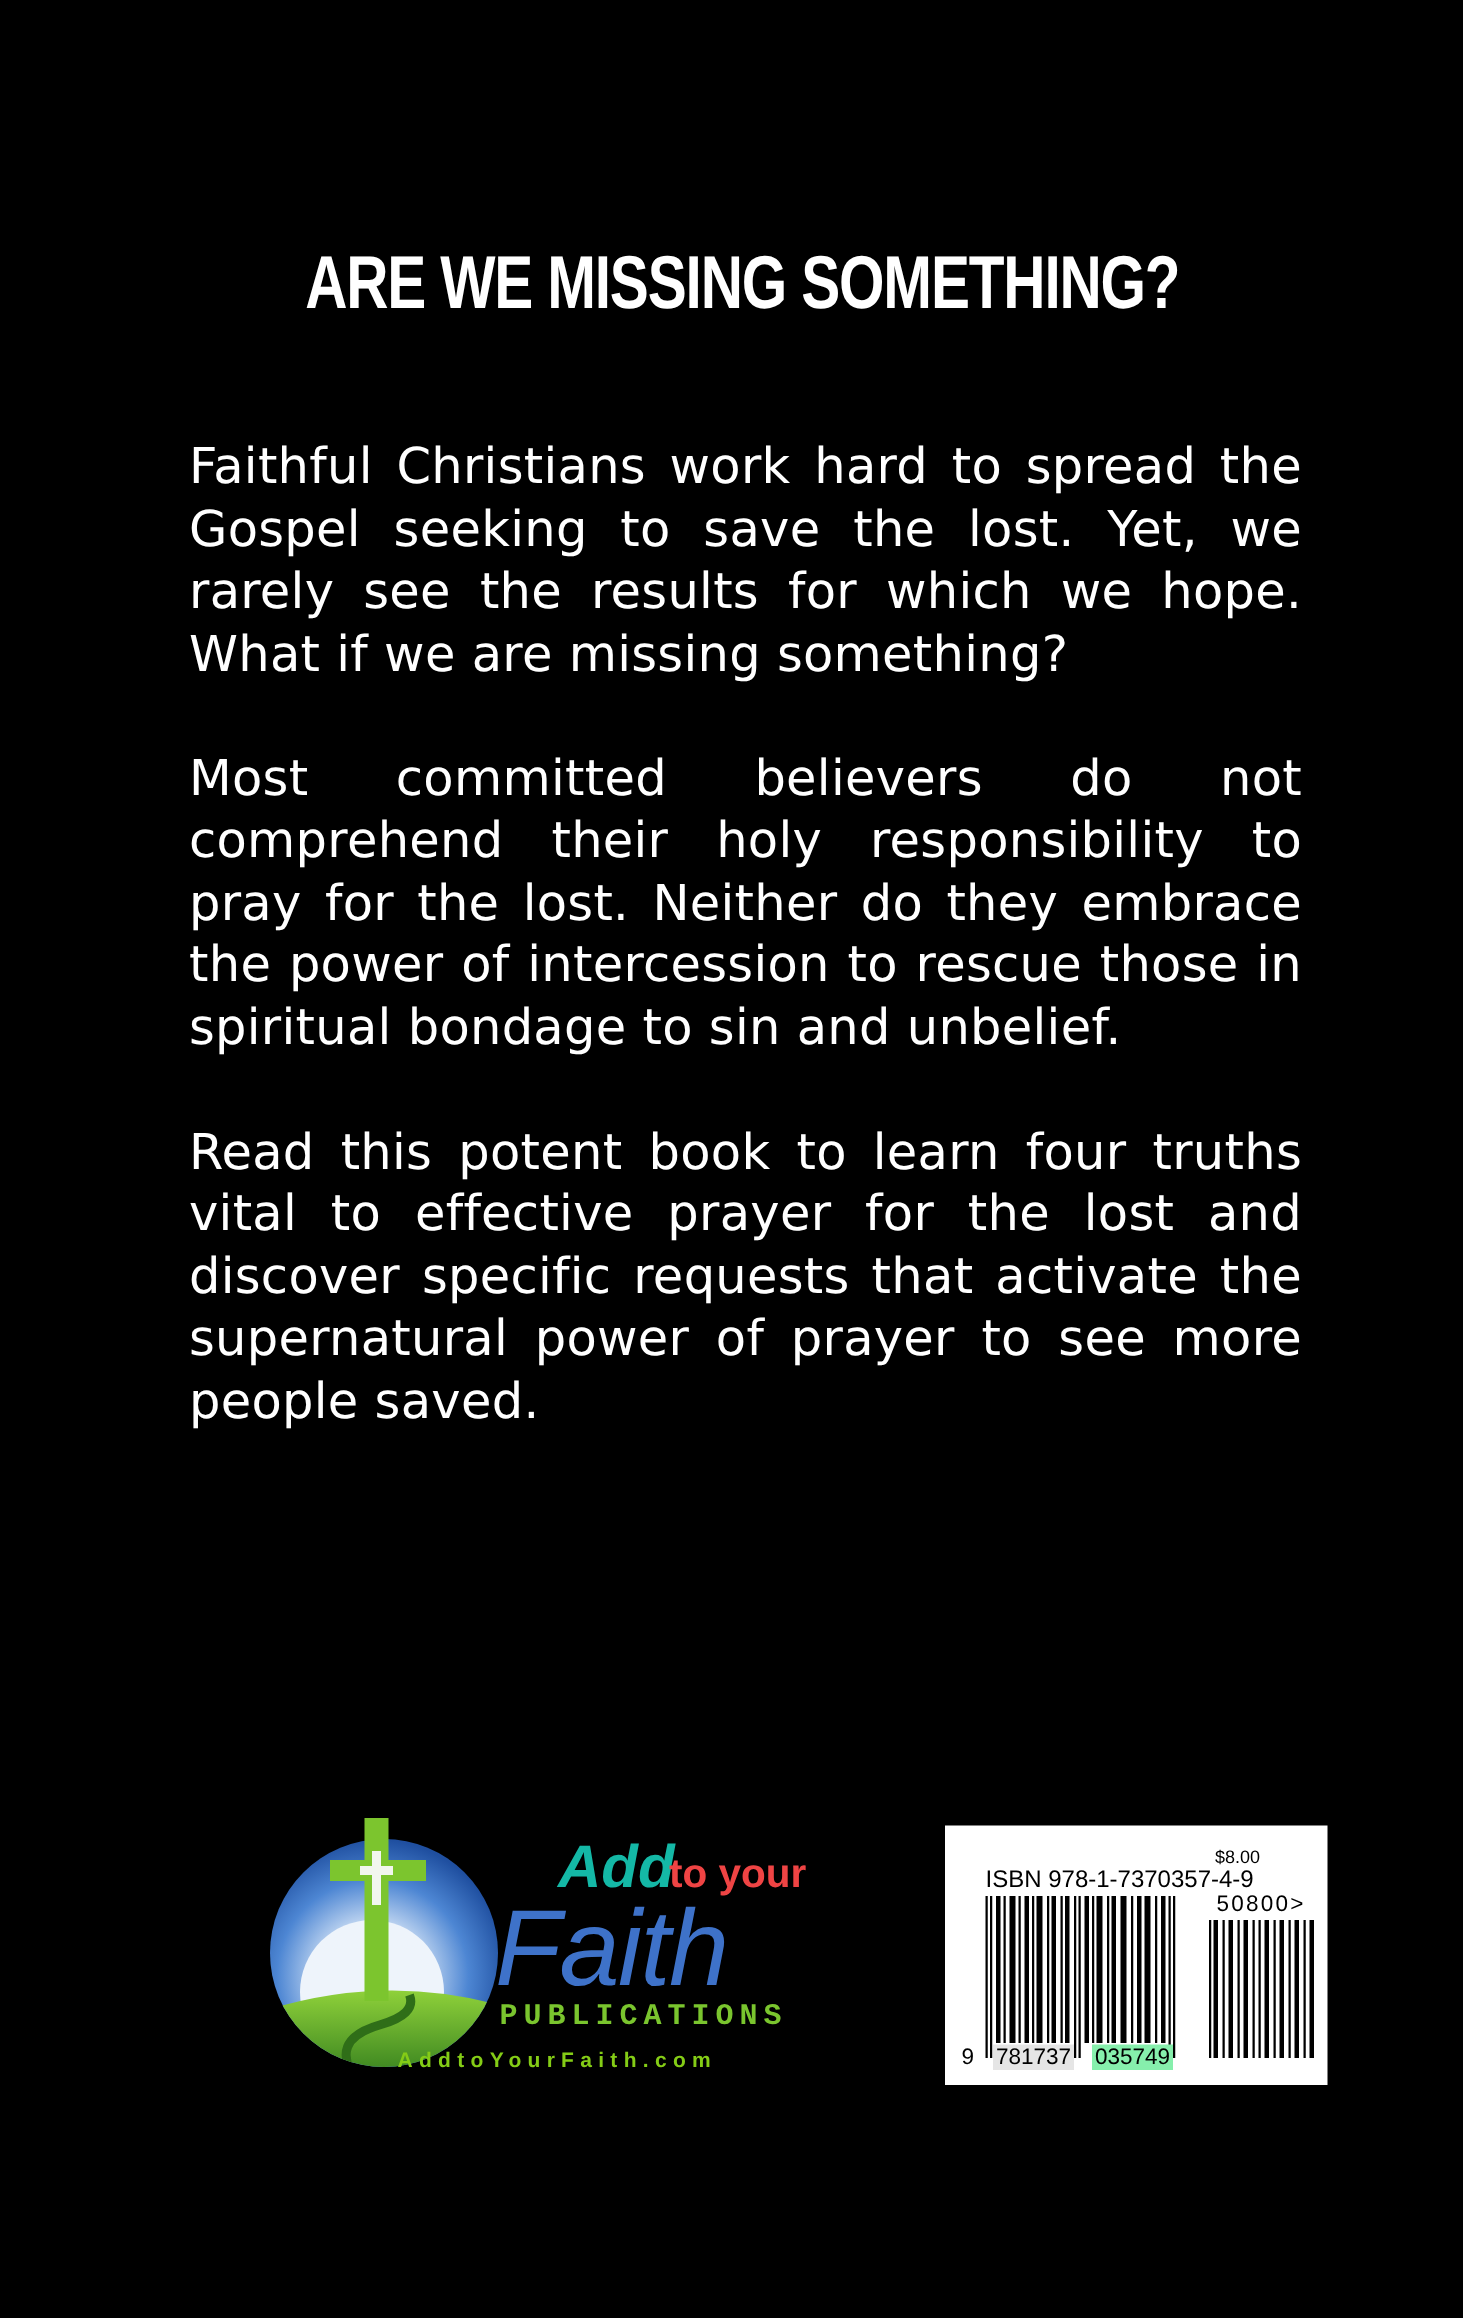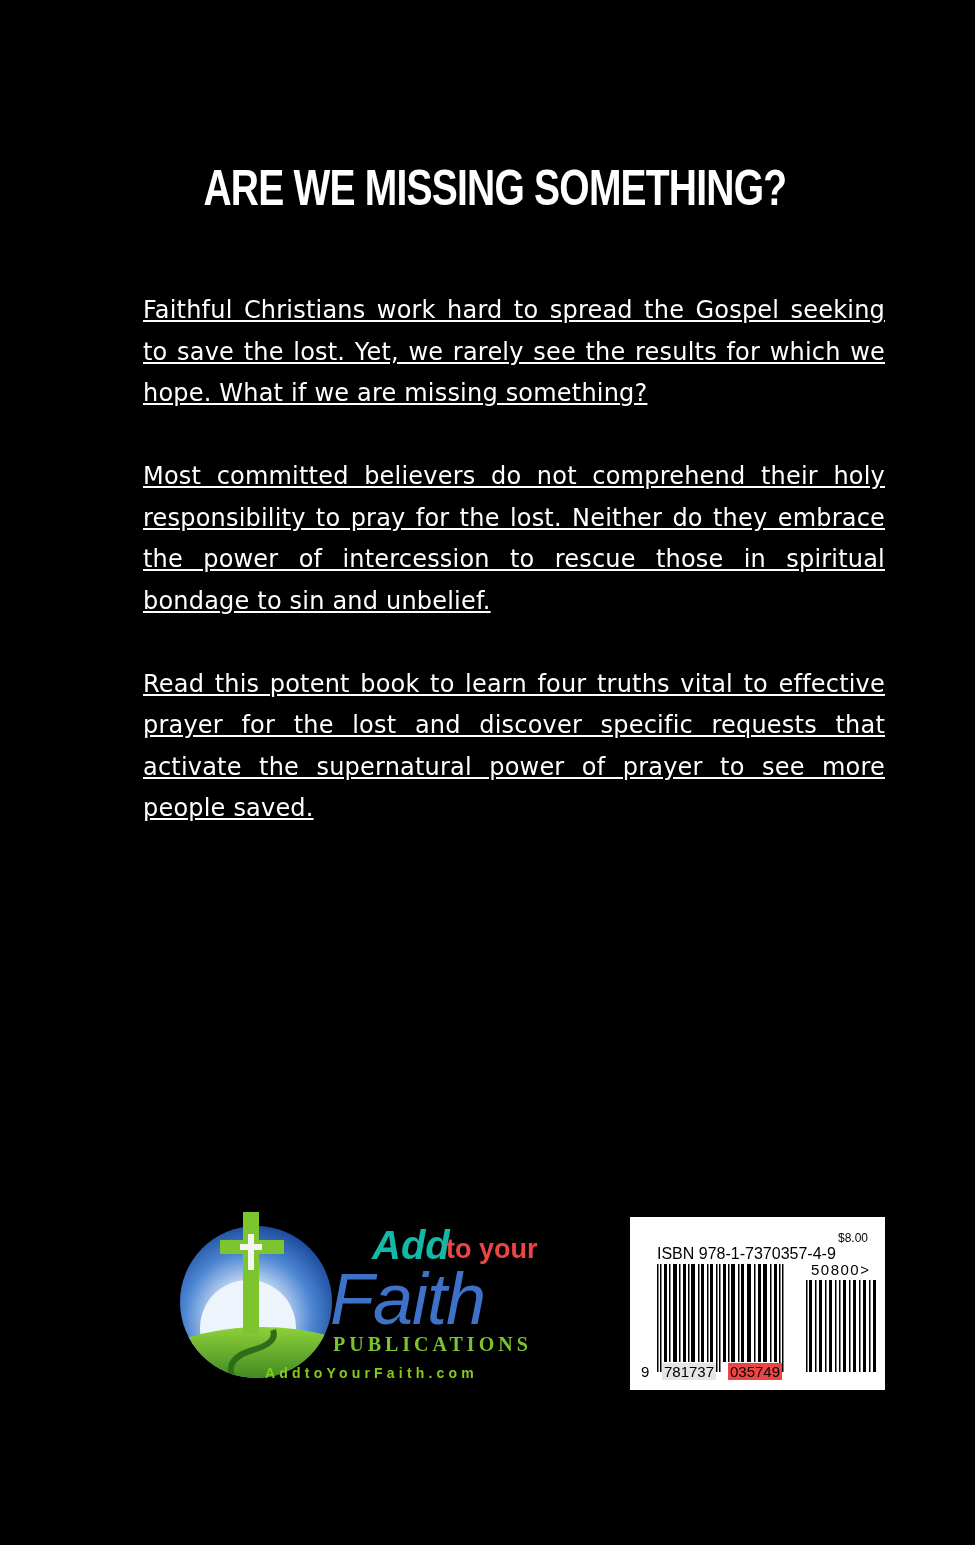--- a/index.html
+++ b/index.html
@@ -4,40 +4,40 @@
 <style>
   html, body { margin: 0; padding: 0; background: #000; }
   body { width: 975px; height: 1545px; position: relative; overflow: hidden; font-family: "DejaVu Sans", sans-serif; color: #fff; }
   .title {
     position: absolute; left: 0; width: 975px; top: 158px; text-align: center;
     font-family: "Liberation Sans", sans-serif; font-weight: bold; font-size: 50px;
     letter-spacing: -1px; transform: scaleX(0.78); transform-origin: 521px 0;
     line-height: 60px; color: #fff;
   }
   .body-text {
-    position: absolute; left: 143px; width: 742px; top: 290px;
-    font-family: "DejaVu Sans", sans-serif; font-weight: normal; font-size: 24px; line-height: 41.5px;
-    text-align: justify; color: #fff; letter-spacing: 0.2px; text-decoration: underline;
+    position: absolute; left: 126px; width: 742px; top: 290px;
+    font-family: "DejaVu Sans", sans-serif; font-weight: normal; font-size: 33px; line-height: 41.5px;
+    text-align: justify; color: #fff; letter-spacing: 0.2px;
   }
   .body-text p { margin: 0 0 41.5px 0; }
   .logo { position: absolute; left: 178px; top: 1210px; width: 380px; height: 180px; }
   .logo-text-add { position: absolute; left: 372px; top: 1223px; font-family: "Liberation Sans", sans-serif; font-weight: bold; font-style: italic; font-size: 40px; color: #14b8a6; }
   .logo-text-toyour { position: absolute; left: 446px; top: 1234px; font-family: "Liberation Sans", sans-serif; font-weight: bold; font-size: 27px; color: #ef4444; }
   .logo-text-faith { position: absolute; left: 330px; top: 1258px; font-family: "Liberation Sans", sans-serif; font-weight: normal; font-style: italic; font-size: 72px; color: #3e72c9; letter-spacing: -1px; }
-  .logo-text-pub { position: absolute; left: 333px; top: 1333px; font-family: Liberation Serif, serif; font-weight: bold; font-size: 20px; color: #7ac52e; letter-spacing: 4px; }
+  .logo-text-pub { position: absolute; left: 333px; top: 1333px; font-family: Liberation Mono, monospace; font-weight: bold; font-size: 20px; color: #7ac52e; letter-spacing: 4px; }
   .logo-text-url { position: absolute; left: 265px; top: 1365px; font-family: "Liberation Sans", sans-serif; font-weight: bold; font-size: 14px; color: #84cc16; letter-spacing: 4.2px; }
   .barcode-box { position: absolute; left: 630px; top: 1217px; width: 255px; height: 173px; background: #fff; color: #000; font-family: "Liberation Sans", sans-serif; }
-  .bc-price { position: absolute; left: 208px; top: 14px; font-size: 12px; }
+  .bc-price { position: absolute; left: 180px; top: 14px; font-size: 12px; }
   .bc-isbn { position: absolute; left: 27px; top: 28px; font-size: 16px; }
   .bc-addon-num { position: absolute; left: 181px; top: 44px; font-size: 15px; letter-spacing: 1.5px; }
   .bc-bars { position: absolute; left: 25px; top: 47px; }
   .bc-bars2 { position: absolute; left: 175px; top: 63px; }
   .bc-d1 { position: absolute; left: 11px; top: 146px; font-size: 15px; }
   .bc-d2 { position: absolute; left: 32px; top: 146px; font-size: 15px; background: #e5e5e5; padding: 0 2px; }
-  .bc-d3 { position: absolute; left: 98px; top: 146px; font-size: 15px; background: #ef4444; padding: 0 2px; }
+  .bc-d3 { position: absolute; left: 98px; top: 146px; font-size: 15px; background: #86efac; padding: 0 2px; }
 </style>
 </head>
 <body>
 
 <div class="title">ARE WE MISSING SOMETHING?</div>
 
 <div class="body-text">
   <p>Faithful Christians work hard to spread the Gospel seeking to save the lost. Yet, we rarely see the results for which we hope. What if we are missing something?</p>
   <p>Most committed believers do not comprehend their holy responsibility to pray for the lost. Neither do they embrace the power of intercession to rescue those in spiritual bondage to sin and unbelief.</p>
   <p>Read this potent book to learn four truths vital to effective prayer for the lost and discover specific requests that activate the supernatural power of prayer to see more people saved.</p>

